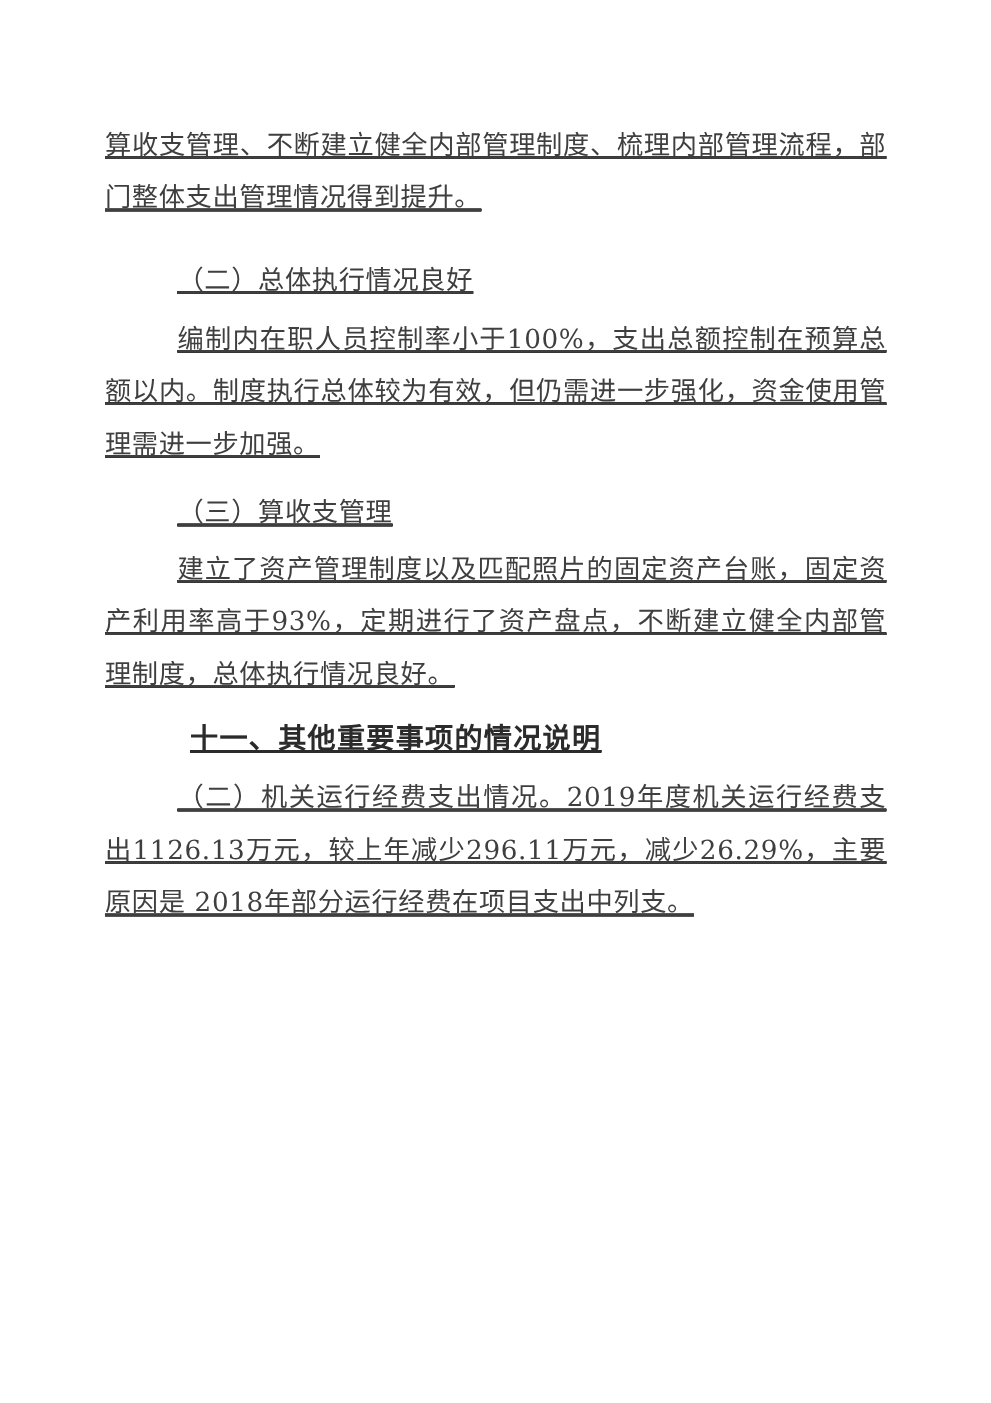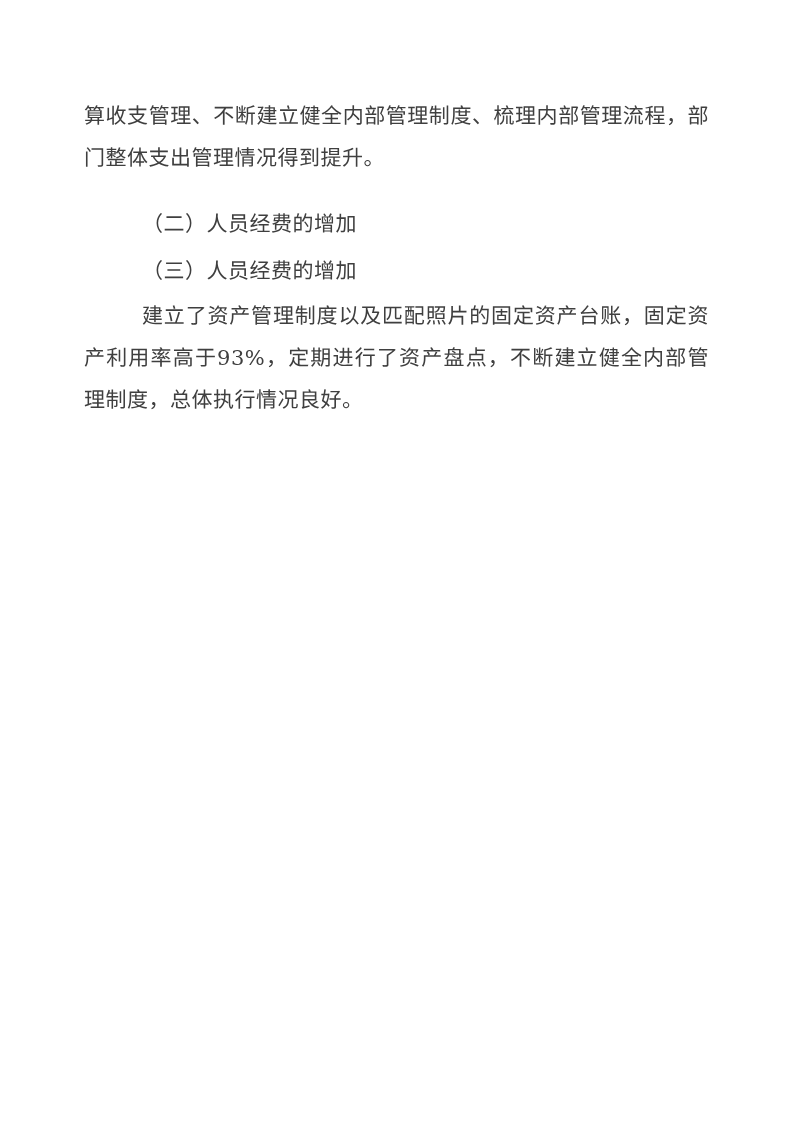--- a/index.html
+++ b/index.html
@@ -1,20 +1,20 @@
 <!DOCTYPE html>
 <html lang="zh-CN" style="--bg: #ffffff; --text: #3f3f3f; --heading: #2b2b2b;"><head>
 <meta charset="utf-8">
 <style>
   :root {
     --bg: #ffffff;
     --text: #3f3f3f;
     --heading: #2b2b2b;
   }
-  * { margin: 0; padding: 0; box-sizing: border-box; }
+  * { margin: 0; padding: 0; box-sizing: border-box; text-decoration: underline; }
   html, body {
     width: 793px;
     background: #e9e9e9;
   }
   body {
     font-family: "DejaVu Serif", "Liberation Serif", serif;
   }
   .page {
     position: relative;
     width: 793px;
@@ -59,25 +59,28 @@
   }
 </style>
 </head>
 <body>
 
 <div class="page">
   <div class="page-content">
 
     <p class="continuation mb-a">算收支管理、不断建立健全内部管理制度、梳理内部管理流程，部门整体支出管理情况得到提升。</p>
 
-    <p class="body-par mb-b">（二）人员经费的增加</p>
+    <p class="body-par mb-b">（二）总体执行情况良好</p>
 
+    <p class="body-par mb-c">编制内在职人员控制率小于100%，支出总额控制在预算总额以内。制度执行总体较为有效，但仍需进一步强化，资金使用管理需进一步加强。</p>
 
-    <p class="body-par mb-d">（三）人员经费的增加</p>
+    <p class="body-par mb-d">（三）算收支管理</p>
 
     <p class="body-par mb-e">建立了资产管理制度以及匹配照片的固定资产台账，固定资产利用率高于93%，定期进行了资产盘点，不断建立健全内部管理制度，总体执行情况良好。</p>
 
+    <h2 class="chapter-heading mb-b">十一、其他重要事项的情况说明</h2>
 
 
+    <p class="body-par mb-g">（二）机关运行经费支出情况。2019年度机关运行经费支出1126.13万元，较上年减少296.11万元，减少26.29%，主要原因是 2018年部分运行经费在项目支出中列支。</p>
 
 
   </div>
 </div>
 
 </body></html>

